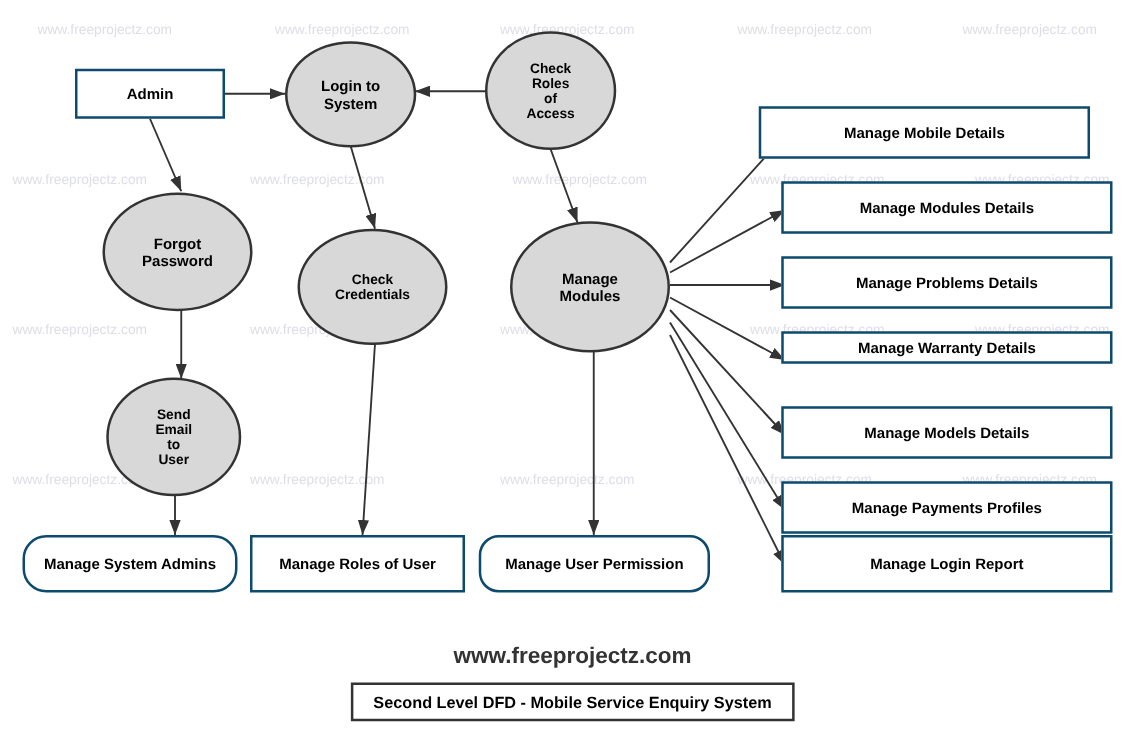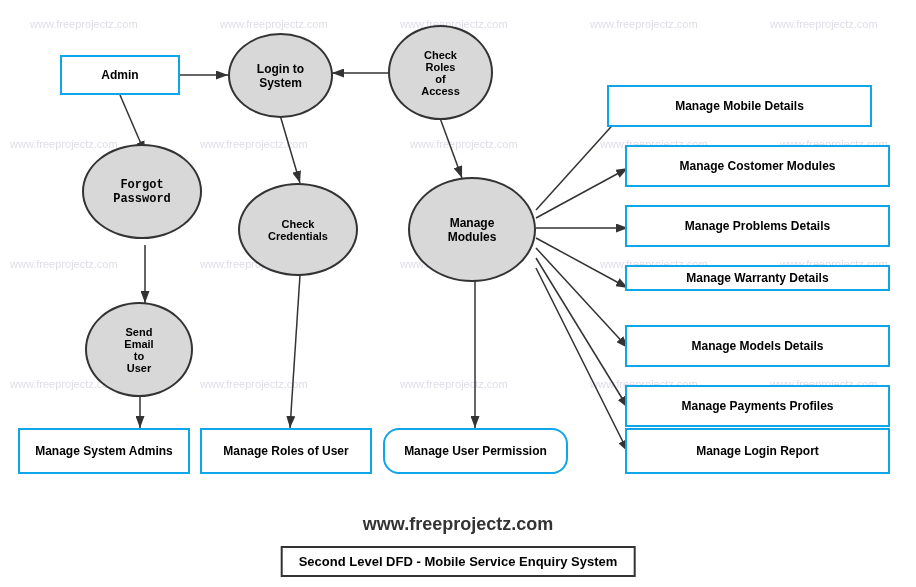--- a/index.html
+++ b/index.html
@@ -15,21 +15,21 @@
     .watermark {
       position: absolute;
       color: rgba(180,180,200,0.45);
       font-size: 11px;
       pointer-events: none;
       white-space: nowrap;
     }
     
     .box {
       position: absolute;
-      border: 2px solid #0ea5e9;
+      border: 2px solid #0c4a6e;
       background: #fff;
       display: flex;
       align-items: center;
       justify-content: center;
       text-align: center;
       font-weight: bold;
       font-size: 12px;
     }
     .circle {
       position: absolute;
@@ -146,21 +146,21 @@
 System</span>
 </div>
 
 <div class="circle" style="left:388px; top:25px; width:105px; height:95px;">
   <span style="white-space:pre-line; font-size:11px;">Check
 Roles
 of
 Access</span>
 </div>
 
-<div class="circle" style="left:82px; top:144px; width:120px; height:95px;font-family:Liberation Mono, monospace;">
+<div class="circle" style="left:82px; top:154px; width:120px; height:95px;">
   <span style="white-space:pre-line;">Forgot
 Password</span>
 </div>
 
 <div class="circle" style="left:238px; top:183px; width:120px; height:93px;">
   <span style="white-space:pre-line; font-size:11px;">Check
 Credentials</span>
 </div>
 
 <div class="circle" style="left:408px; top:177px; width:128px; height:105px;">
@@ -168,38 +168,38 @@
 Modules</span>
 </div>
 
 <div class="circle" style="left:85px; top:302px; width:108px; height:95px;">
   <span style="white-space:pre-line; font-size:11px;">Send
 Email
 to
 User</span>
 </div>
 
-<div class="box" style="left:18px; top:428px; width:172px; height:46px; font-size:12px;">
+<div class="box" style="left:18px; top:428px; width:172px; height:46px; font-size:12px;border-radius:19px;">
   <span>Manage System Admins</span>
 </div>
 
 <div class="box" style="left:200px; top:428px; width:172px; height:46px; font-size:12px;">
   <span>Manage Roles of User</span>
 </div>
 
 <div class="box" style="left:383px; top:428px; width:185px; height:46px; font-size:12px;border-radius:16px;">
   <span>Manage User Permission</span>
 </div>
 
 <div class="box" style="left:607px; top:85px; width:265px; height:42px; font-size:12px;">
   <span>Manage Mobile Details</span>
 </div>
 
 <div class="box" style="left:625px; top:145px; width:265px; height:42px; font-size:12px;">
-  <span>Manage Costomer Modules</span>
+  <span>Manage Modules Details</span>
 </div>
 
 <div class="box" style="left:625px; top:205px; width:265px; height:42px; font-size:12px;">
   <span>Manage Problems Details</span>
 </div>
 
 <div class="box" style="left:625px; top:265px; width:265px; height:26px; font-size:12px;">
   <span>Manage Warranty Details</span>
 </div>
 

